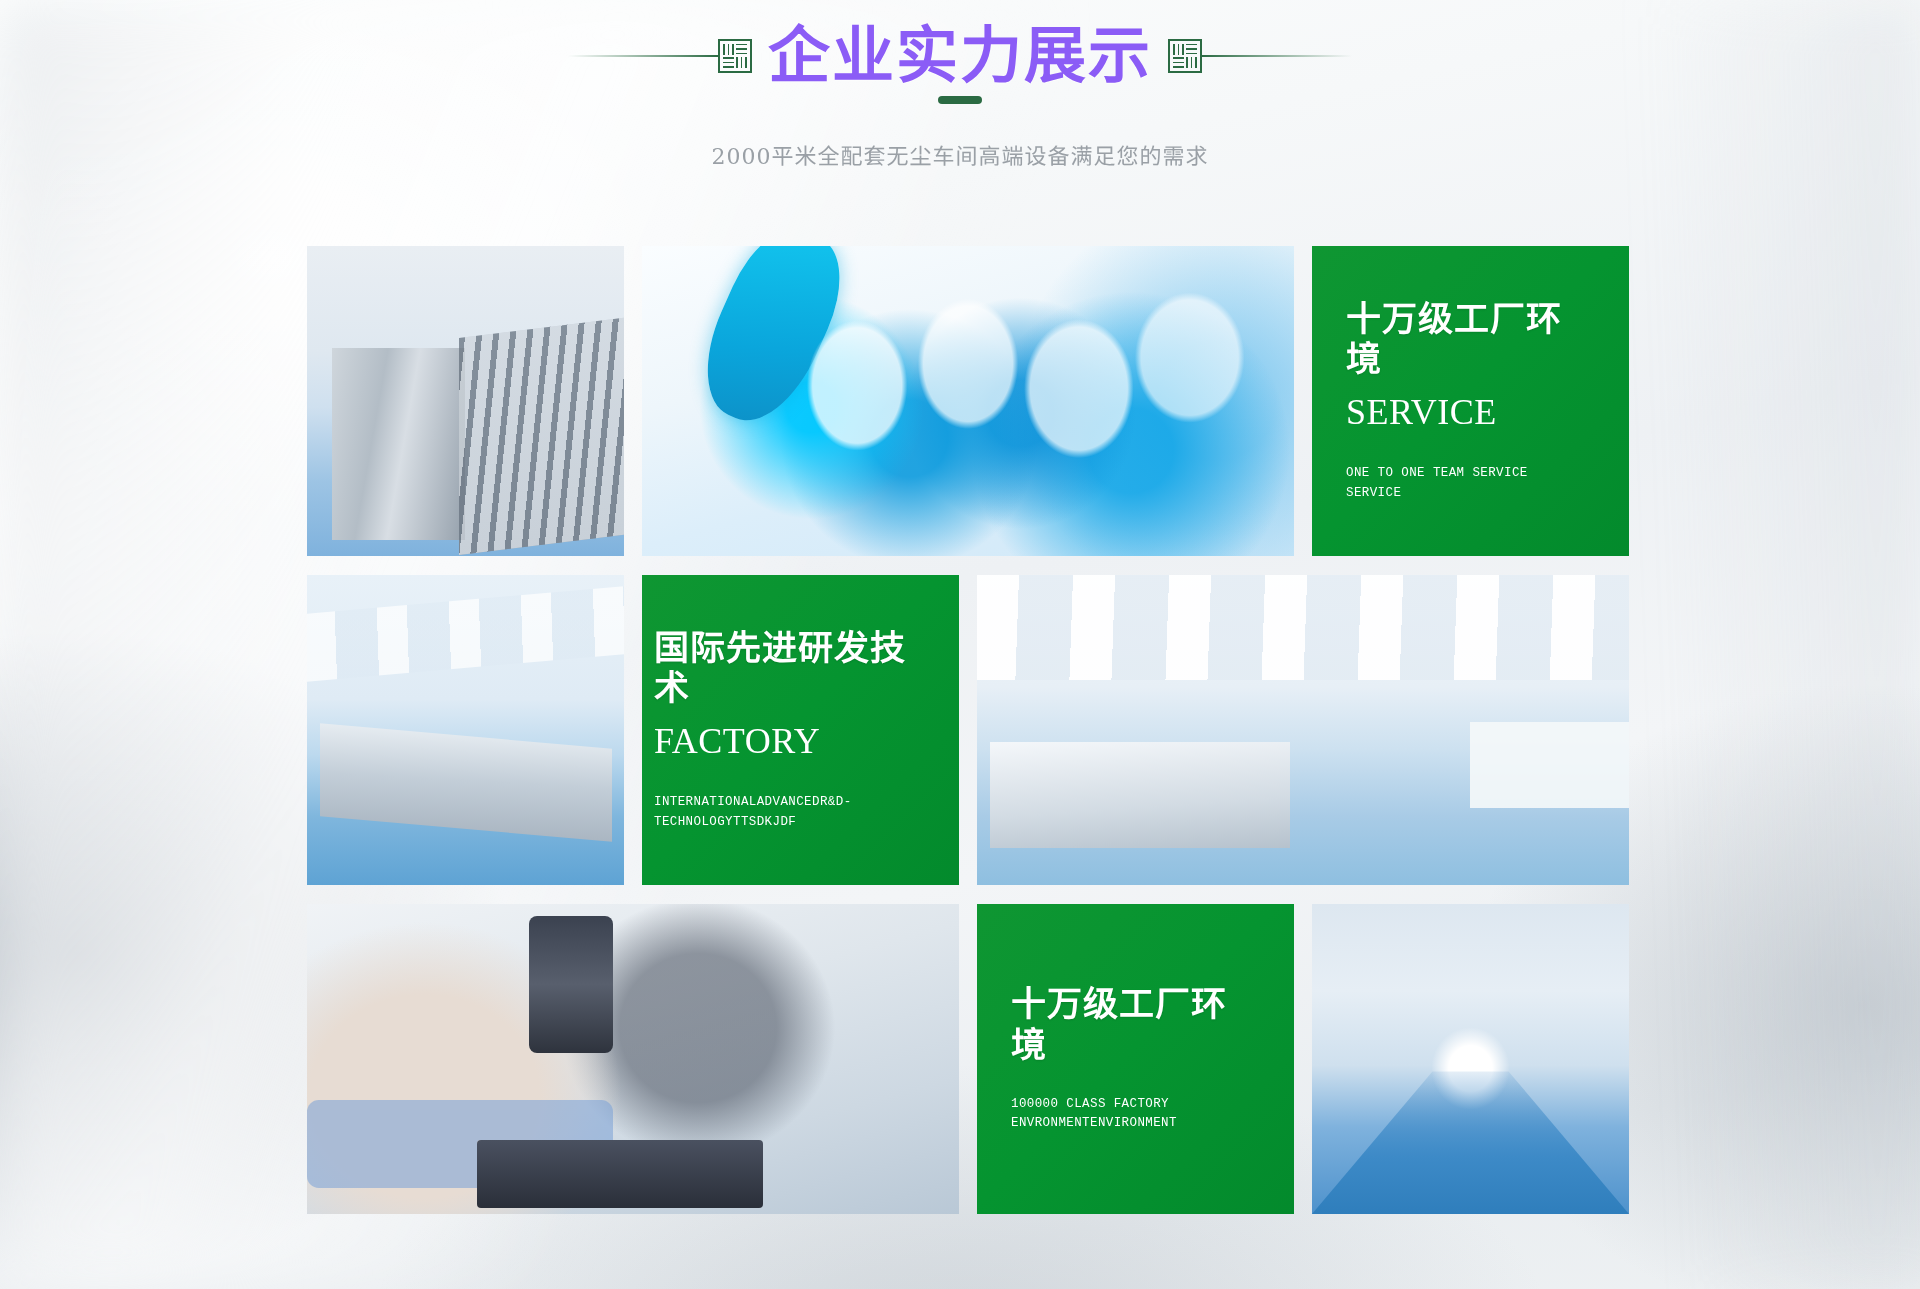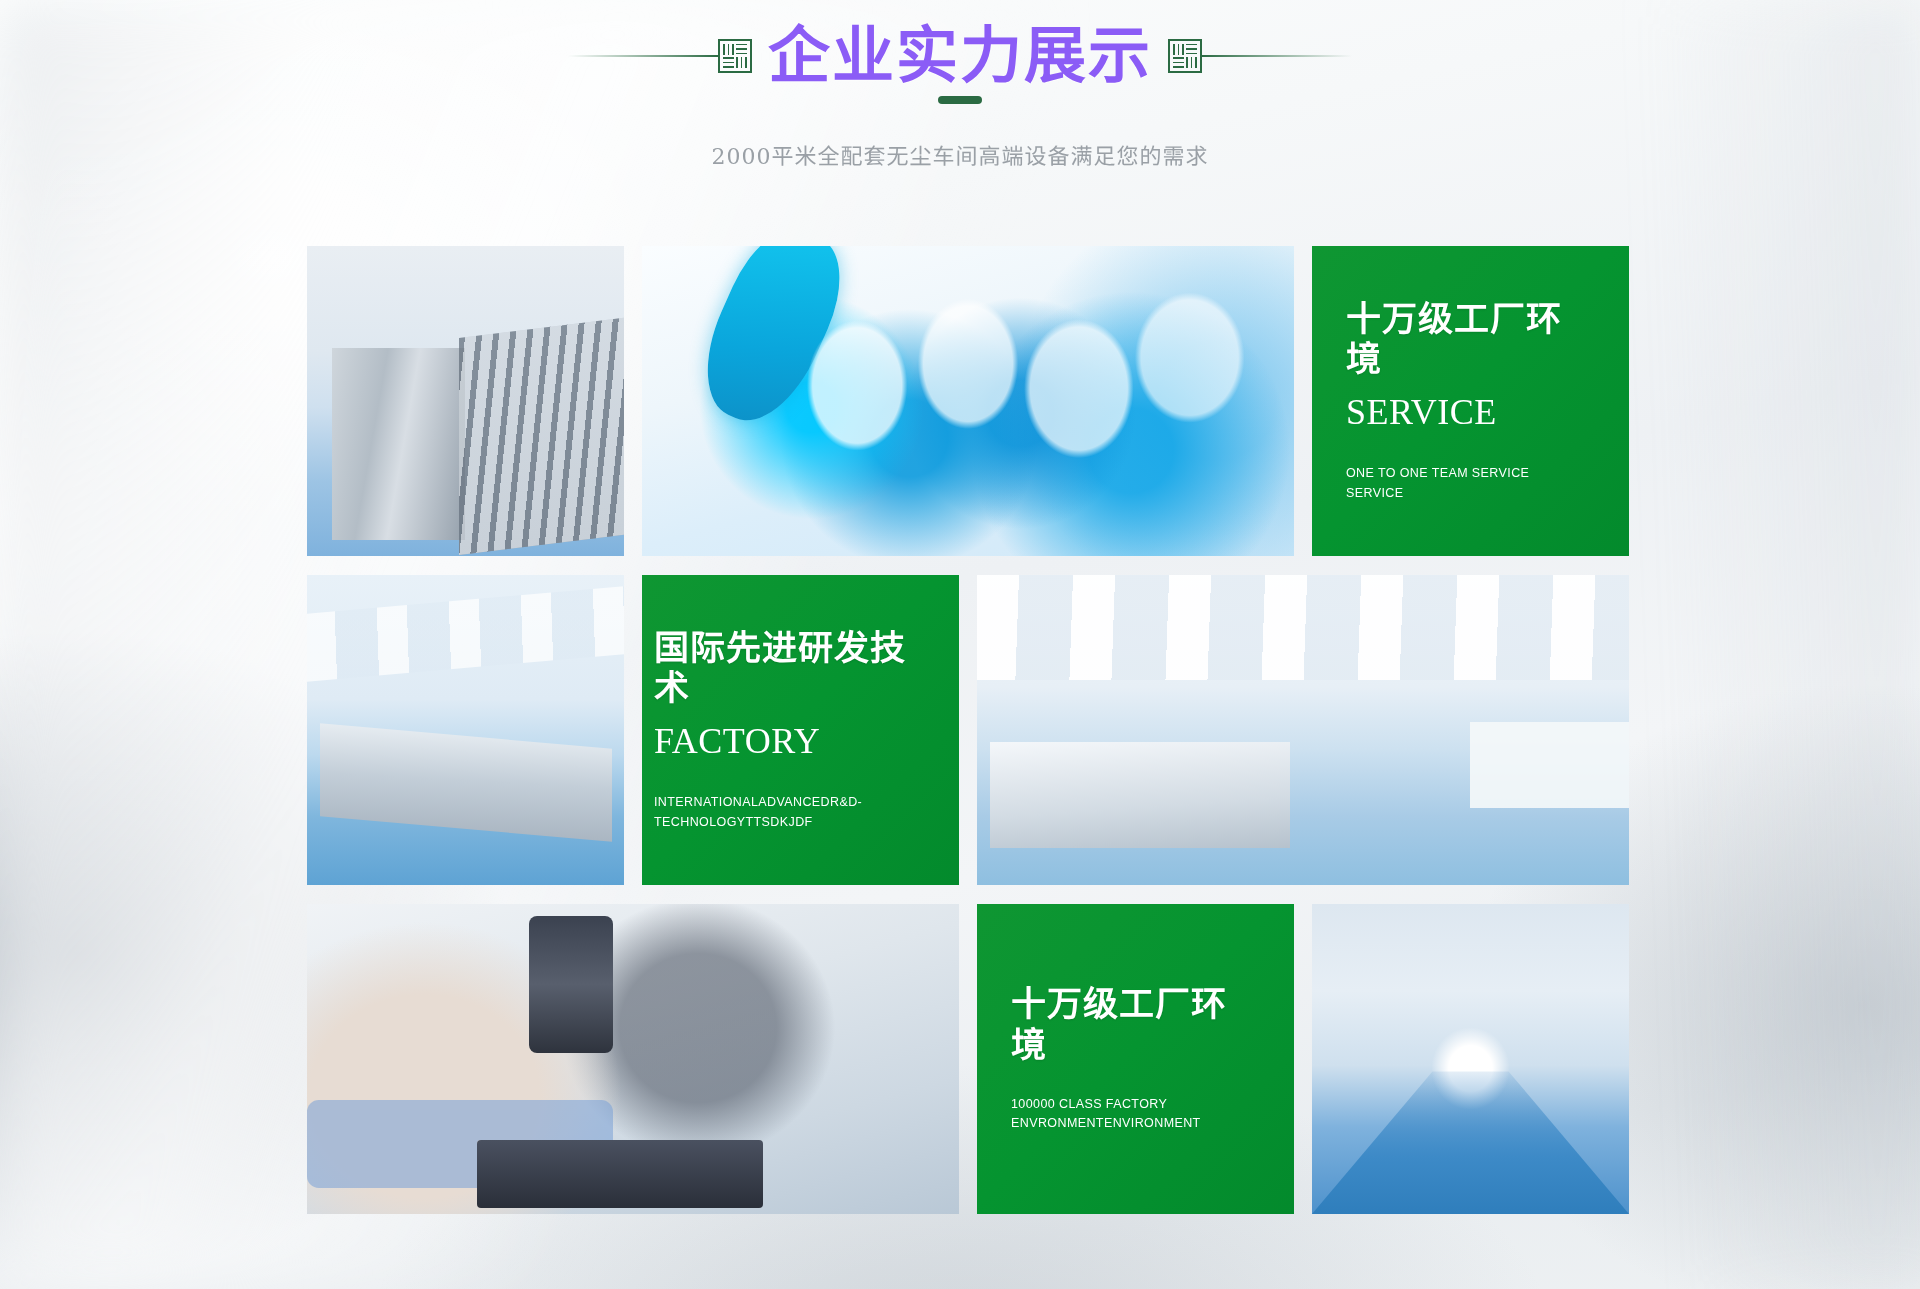--- a/index.html
+++ b/index.html
@@ -87,21 +87,21 @@
     font-size:35px;font-weight:700;letter-spacing:1px;line-height:1.15;
     font-family:"DejaVu Sans","Liberation Sans",sans-serif;
     text-shadow:0 1px 2px rgba(0,0,0,.12);
   }
   .cell.green .en{
     font-size:36px;line-height:1.2;margin-top:12px;letter-spacing:.5px;
     font-family:"Liberation Serif","DejaVu Serif",serif;font-weight:400;
   }
   .cell.green .sub{
     font-size:12.5px;line-height:1.55;margin-top:30px;letter-spacing:.4px;
-    font-family:Liberation Sans, sans-serif;
+    font-family:Liberation Mono, monospace;
     max-width:235px;word-break:break-word;
   }
 
   
   #cell-equipment   {grid-column:1;     grid-row:1;}
   #cell-pipette     {grid-column:2/span 2; grid-row:1;}
   #cell-service     {grid-column:4;     grid-row:1;}
   #cell-cleanroom   {grid-column:1;     grid-row:2;}
   #cell-technology  {grid-column:2;     grid-row:2;padding-left:12px;}
   #cell-lab         {grid-column:3/span 2; grid-row:2;}

